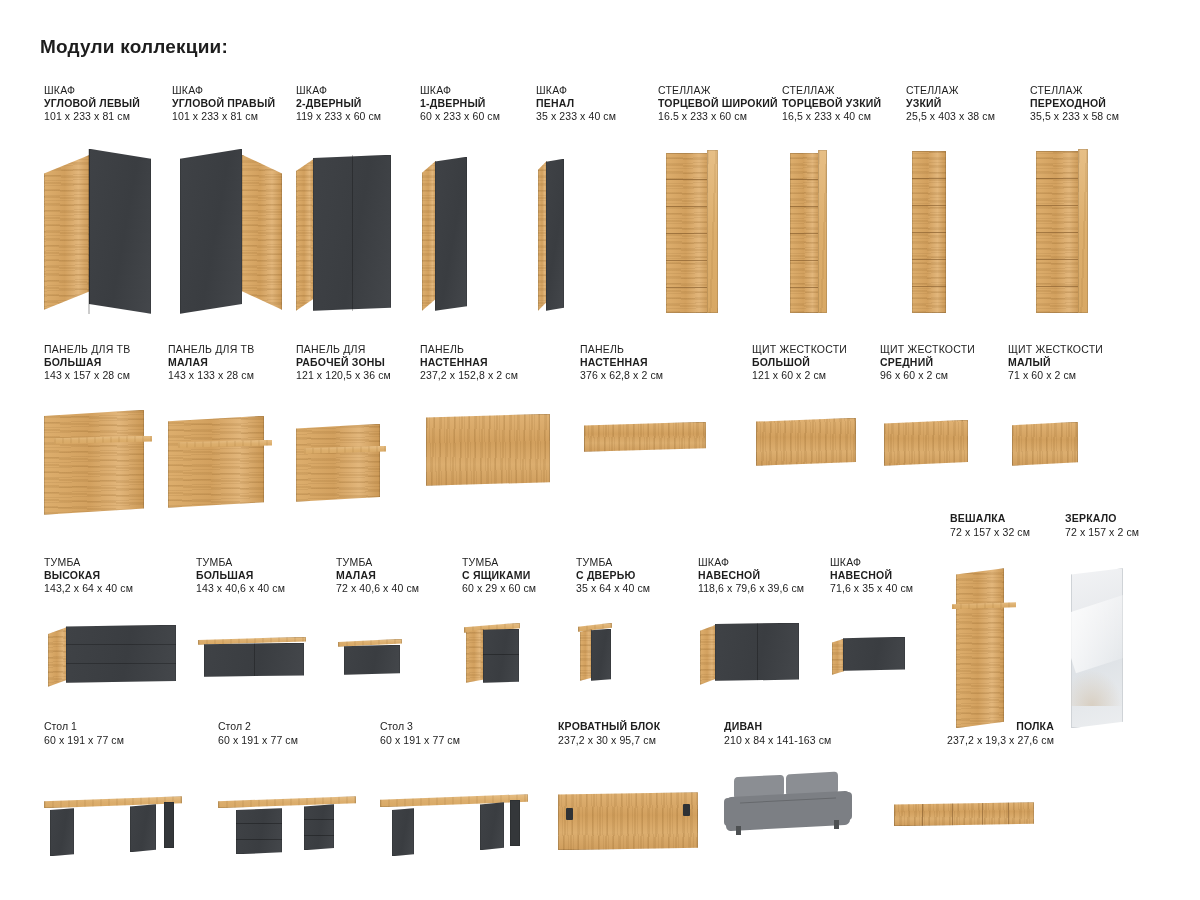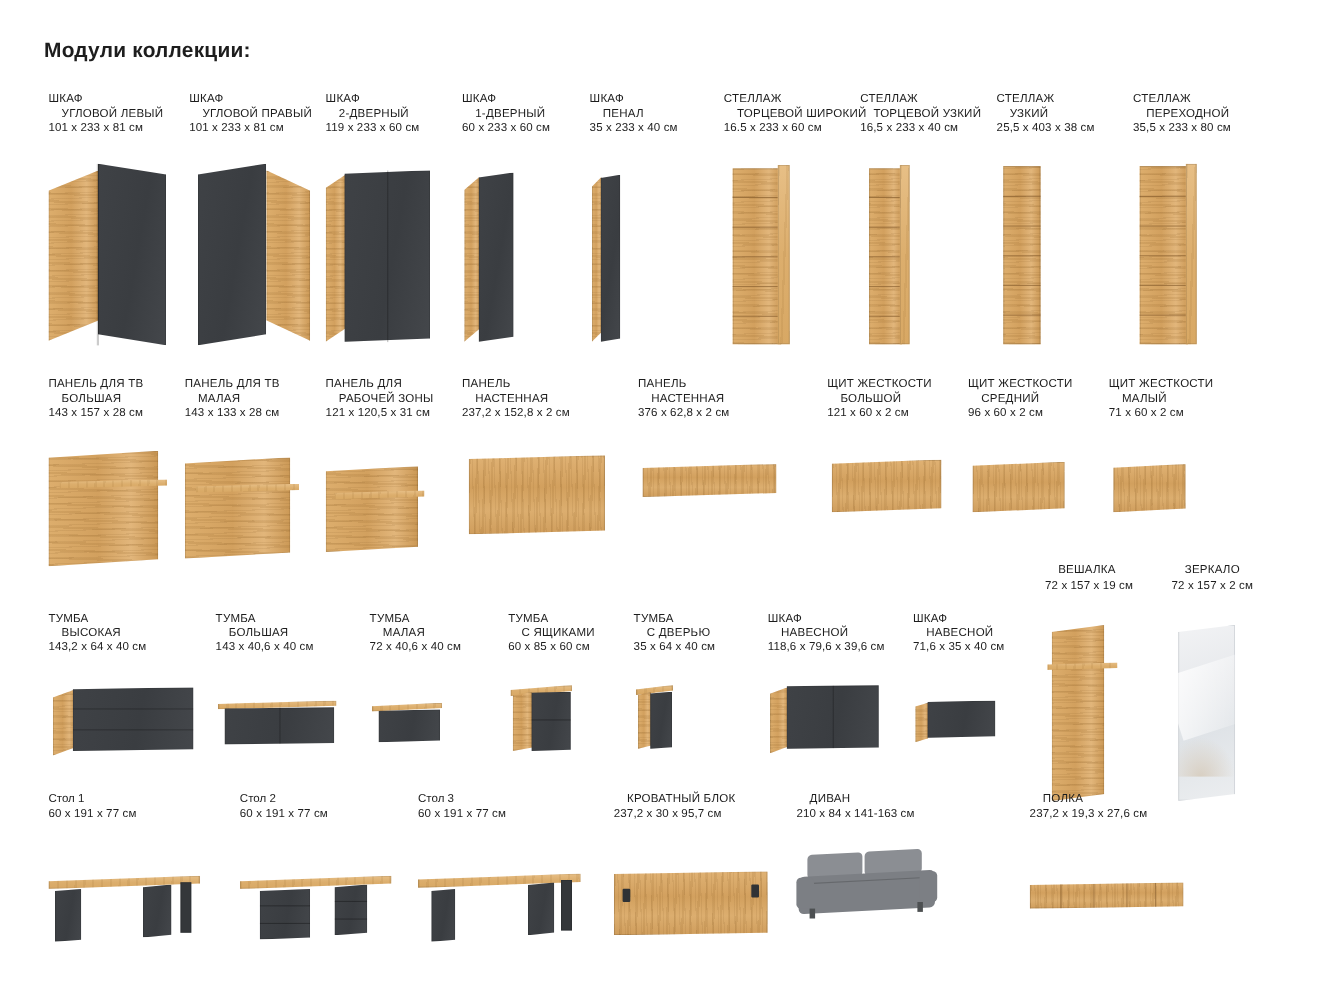--- a/index.html
+++ b/index.html
@@ -13,21 +13,21 @@
   }
   .page{position:relative;width:1200px;height:900px;}
   .title{
     position:absolute;left:40px;top:36px;
     font-size:19px;font-weight:bold;letter-spacing:0.2px;
   }
   .row{position:absolute;left:0;width:1200px;}
   .cell{position:absolute;}
   .lbl{font-size:10.5px;line-height:12.6px;}
   .lbl .l1{font-weight:normal;text-transform:uppercase;letter-spacing:.2px;}
-  .lbl .l2{font-weight:normal;text-transform:uppercase;letter-spacing:.2px;margin-left:12px;}
+  .lbl .l2{font-weight:bold;text-transform:uppercase;letter-spacing:.2px;}
   .lbl .dim{font-weight:normal;letter-spacing:.1px;margin-top:1px;}
   .art{position:relative;}
 
   
   .wood{
     background:
       repeating-linear-gradient(92deg, rgba(146,100,40,.16) 0 2px, rgba(255,255,255,0) 2px 7px),
       repeating-linear-gradient(88deg, rgba(120,80,30,.10) 0 1px, rgba(255,255,255,0) 1px 5px),
       linear-gradient(180deg,#e0b274 0%,#d2a05e 40%,#dcae6f 70%,#cf9d5c 100%);
   }
@@ -177,21 +177,21 @@
           <div class="shelfline" style="top:108px;"></div>
           <div class="shelfline" style="top:135px;"></div>
         </div>
       </div>
     </div>
 
     <div class="cell" style="left:1030px;top:0;width:140px;">
       <div class="lbl">
         <div class="l1">СТЕЛЛАЖ</div>
         <div class="l2">ПЕРЕХОДНОЙ</div>
-        <div class="dim">35,5 x 233 x 80 см</div>
+        <div class="dim">35,5 x 233 x 58 см</div>
       </div>
       <div class="art" style="height:180px;margin-top:14px;">
         <div style="position:absolute;left:6px;top:14px;width:44px;height:162px;" class="woodv edge">
           <div class="shelfline" style="top:27px;"></div>
           <div class="shelfline" style="top:54px;"></div>
           <div class="shelfline" style="top:81px;"></div>
           <div class="shelfline" style="top:108px;"></div>
           <div class="shelfline" style="top:135px;"></div>
         </div>
         <div style="position:absolute;left:48px;top:12px;width:10px;height:164px;" class="woodlight edge"></div>
@@ -222,21 +222,21 @@
       <div class="art" style="height:130px;margin-top:14px;">
         <div style="position:absolute;left:0;top:20px;width:96px;height:92px;clip-path:polygon(0 6%,100% 0,100% 94%,0 100%);" class="woodv edge"></div>
         <div style="position:absolute;left:10px;top:44px;width:94px;height:8px;clip-path:polygon(0 30%,100% 0,100% 70%,0 100%);" class="woodlight"></div>
       </div>
     </div>
 
     <div class="cell" style="left:296px;top:0;width:120px;">
       <div class="lbl">
         <div class="l1">ПАНЕЛЬ ДЛЯ</div>
         <div class="l2">РАБОЧЕЙ ЗОНЫ</div>
-        <div class="dim">121 x 120,5 x 31 см</div>
+        <div class="dim">121 x 120,5 x 36 см</div>
       </div>
       <div class="art" style="height:130px;margin-top:14px;">
         <div style="position:absolute;left:0;top:28px;width:84px;height:78px;clip-path:polygon(0 6%,100% 0,100% 94%,0 100%);" class="woodv edge"></div>
         <div style="position:absolute;left:8px;top:50px;width:82px;height:8px;clip-path:polygon(0 30%,100% 0,100% 70%,0 100%);" class="woodlight"></div>
       </div>
     </div>
 
     <div class="cell" style="left:420px;top:0;width:135px;">
       <div class="lbl">
         <div class="l1">ПАНЕЛЬ</div>
@@ -290,21 +290,21 @@
       <div class="art" style="height:130px;margin-top:14px;">
         <div style="position:absolute;left:4px;top:26px;width:66px;height:44px;clip-path:polygon(0 8%,100% 0,100% 92%,0 100%);" class="wood edge"></div>
       </div>
     </div>
   </div>
 
   <div class="row" style="top:512px;">
     <div class="cell" style="left:950px;top:0;width:110px;">
       <div class="lbl">
         <div class="l2">ВЕШАЛКА</div>
-        <div class="dim">72 x 157 x 19 см</div>
+        <div class="dim">72 x 157 x 32 см</div>
       </div>
       <div class="art" style="height:170px;margin-top:16px;">
         <div style="position:absolute;left:6px;top:14px;width:48px;height:160px;clip-path:polygon(0 4%,100% 0,100% 96%,0 100%);" class="woodv edge"></div>
         <div style="position:absolute;left:2px;top:48px;width:64px;height:7px;clip-path:polygon(0 28%,100% 0,100% 72%,0 100%);" class="woodlight"></div>
       </div>
     </div>
 
     <div class="cell" style="left:1065px;top:0;width:110px;">
       <div class="lbl">
         <div class="l2">ЗЕРКАЛО</div>
@@ -359,21 +359,21 @@
       <div class="art" style="height:90px;margin-top:14px;">
         <div style="position:absolute;left:2px;top:30px;width:64px;height:8px;clip-path:polygon(0 40%,100% 0,100% 60%,0 100%);" class="woodlight edge"></div>
         <div style="position:absolute;left:8px;top:36px;width:56px;height:30px;clip-path:polygon(0 5%,100% 0,100% 95%,0 100%);" class="dark edge"></div>
       </div>
     </div>
 
     <div class="cell" style="left:462px;top:0;width:115px;">
       <div class="lbl">
         <div class="l1">ТУМБА</div>
         <div class="l2">С ЯЩИКАМИ</div>
-        <div class="dim">60 x 85 x 60 см</div>
+        <div class="dim">60 x 29 x 60 см</div>
       </div>
       <div class="art" style="height:90px;margin-top:14px;">
         <div style="position:absolute;left:2px;top:14px;width:56px;height:10px;clip-path:polygon(0 45%,100% 0,100% 55%,0 100%);" class="woodlight edge"></div>
         <div style="position:absolute;left:4px;top:20px;width:18px;height:54px;clip-path:polygon(0 6%,100% 0,100% 94%,0 100%);" class="woodv edge"></div>
         <div style="position:absolute;left:21px;top:20px;width:36px;height:54px;clip-path:polygon(0 2%,100% 0,100% 98%,0 100%);" class="dark edge">
           <div style="position:absolute;left:0;right:0;top:46%;height:1px;background:rgba(0,0,0,.3);"></div>
         </div>
       </div>
     </div>
 
@@ -485,21 +485,21 @@
         <div class="sofa-cushion" style="position:absolute;left:62px;top:19px;width:52px;height:22px;border-radius:4px;transform:skewY(-3deg);"></div>
         <div class="sofa-body" style="position:absolute;left:2px;top:40px;width:124px;height:34px;border-radius:5px;transform:skewY(-3deg);"></div>
         <div style="position:absolute;left:2px;top:46px;width:124px;height:1px;background:rgba(0,0,0,.18);transform:skewY(-3deg);"></div>
         <div class="sofa-body" style="position:absolute;left:0px;top:44px;width:16px;height:28px;border-radius:4px;"></div>
         <div class="sofa-body" style="position:absolute;left:112px;top:38px;width:16px;height:28px;border-radius:4px;"></div>
         <div style="position:absolute;left:12px;top:72px;width:5px;height:9px;background:#4d5052;"></div>
         <div style="position:absolute;left:110px;top:66px;width:5px;height:9px;background:#4d5052;"></div>
       </div>
     </div>
 
-    <div class="cell" style="left:936px;top:0;width:160px;">
+    <div class="cell" style="left:894px;top:0;width:160px;text-align:right;">
       <div class="lbl">
         <div class="l2">ПОЛКА</div>
         <div class="dim">237,2 x 19,3 x 27,6 см</div>
       </div>
       <div class="art" style="height:110px;margin-top:16px;">
         <div style="position:absolute;left:0;top:40px;width:140px;height:24px;clip-path:polygon(0 10%,100% 0,100% 90%,0 100%);" class="wood edge">
           <div class="vline" style="left:28px;"></div>
           <div class="vline" style="left:58px;"></div>
           <div class="vline" style="left:88px;"></div>
           <div class="vline" style="left:114px;"></div>

